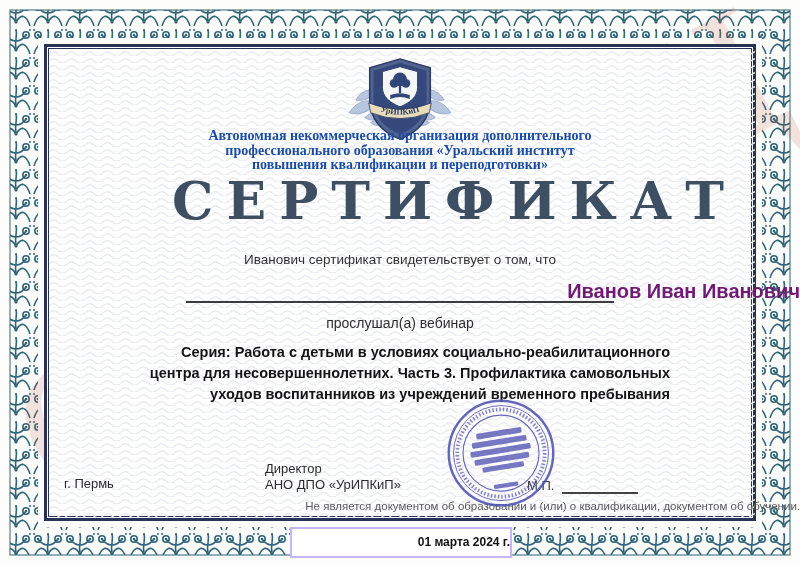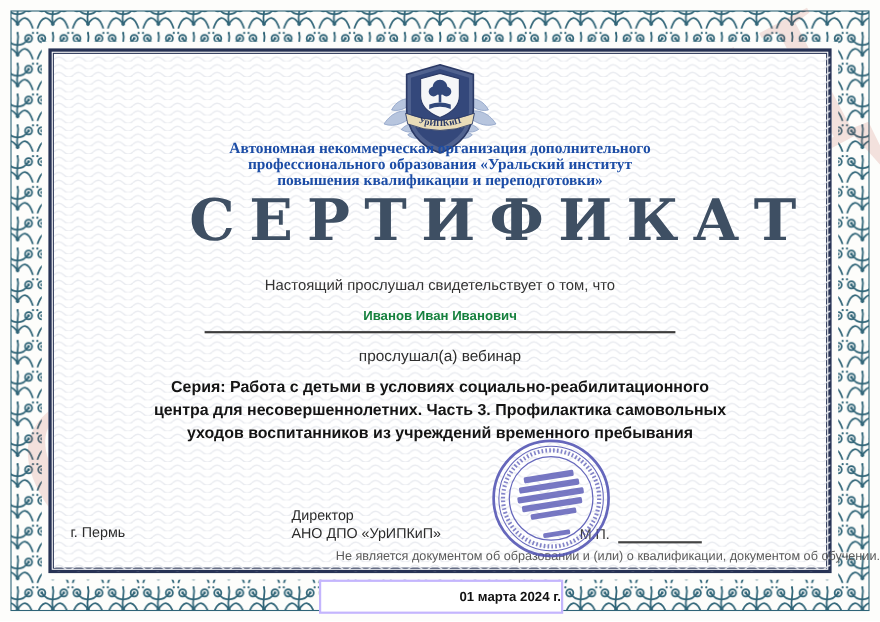--- a/index.html
+++ b/index.html
@@ -27,25 +27,25 @@
     position:absolute;left:0;top:129px;width:100%;text-align:center;
     font-family:"Liberation Serif", serif;font-weight:bold;color:#1c4da6;
     font-size:14px;line-height:14.5px;
   }
   .cert-title{
     position:absolute;left:0;top:170px;width:100%;text-align:center;
     font-family:"DejaVu Serif", serif;font-weight:bold;color:#3e4f63;
     font-size:52px;letter-spacing:13px;text-indent:13px;line-height:62px;padding-left:48px;
   }
   .statement{position:absolute;left:0;top:252px;width:100%;text-align:center;font-size:13.5px;color:#333;}
-  .recipient{position:absolute;left:0;top:280px;width:100%;text-align:center;font-size:12px;font-weight:bold;color:#15803d;}
+  .recipient{position:absolute;left:0;top:280px;width:100%;text-align:right;font-size:20px;font-weight:bold;color:#701a75;}
   .name-line{position:absolute;left:186px;top:301px;width:428px;height:2px;background:#3c3c3c;}
   .action{position:absolute;left:0;top:315px;width:100%;text-align:center;font-size:14px;color:#2e2e2e;}
   .course{
-    position:absolute;left:130px;top:342px;width:540px;text-align:center;
+    position:absolute;left:130px;top:342px;width:540px;text-align:right;
     font-size:14.5px;font-weight:bold;color:#141414;line-height:21px;
   }
   .stamp{position:absolute;left:443px;top:398px;opacity:0.88;z-index:4;}
   .city{position:absolute;left:64px;top:476px;font-size:13px;color:#2b2b2b;}
   .director{position:absolute;left:265px;top:461px;font-size:13px;color:#2b2b2b;line-height:15.5px;}
   .mp{position:absolute;left:527px;top:478px;font-size:13px;color:#3a3a3a;z-index:3;}
   .sig-line{position:absolute;left:562px;top:492px;width:76px;height:2px;background:#444;}
   .disclaimer{position:absolute;left:0;top:500px;width:100%;text-align:right;font-size:11.5px;color:#5a5a5a;}
   .date-box{
     position:absolute;left:290px;top:527px;width:218px;height:27px;z-index:6;
@@ -147,21 +147,21 @@
     </svg>
 
     <div class="org-text">
       <div>Автономная некоммерческая организация дополнительного</div>
       <div>профессионального образования «Уральский институт</div>
       <div>повышения квалификации и переподготовки»</div>
     </div>
 
     <div class="cert-title">СЕРТИФИКАТ</div>
 
-    <div class="statement">Настоящий прослушал свидетельствует о том, что</div>
+    <div class="statement">Иванович сертификат свидетельствует о том, что</div>
 
     <div class="recipient">Иванов Иван Иванович</div>
     <div class="name-line"></div>
 
     <div class="action">прослушал(а) вебинар</div>
 
     <div class="course">Серия: Работа с детьми в условиях социально-реабилитационного центра для несовершеннолетних. Часть 3. Профилактика самовольных уходов воспитанников из учреждений временного пребывания</div>
 
     <div class="city">г. Пермь</div>
 

